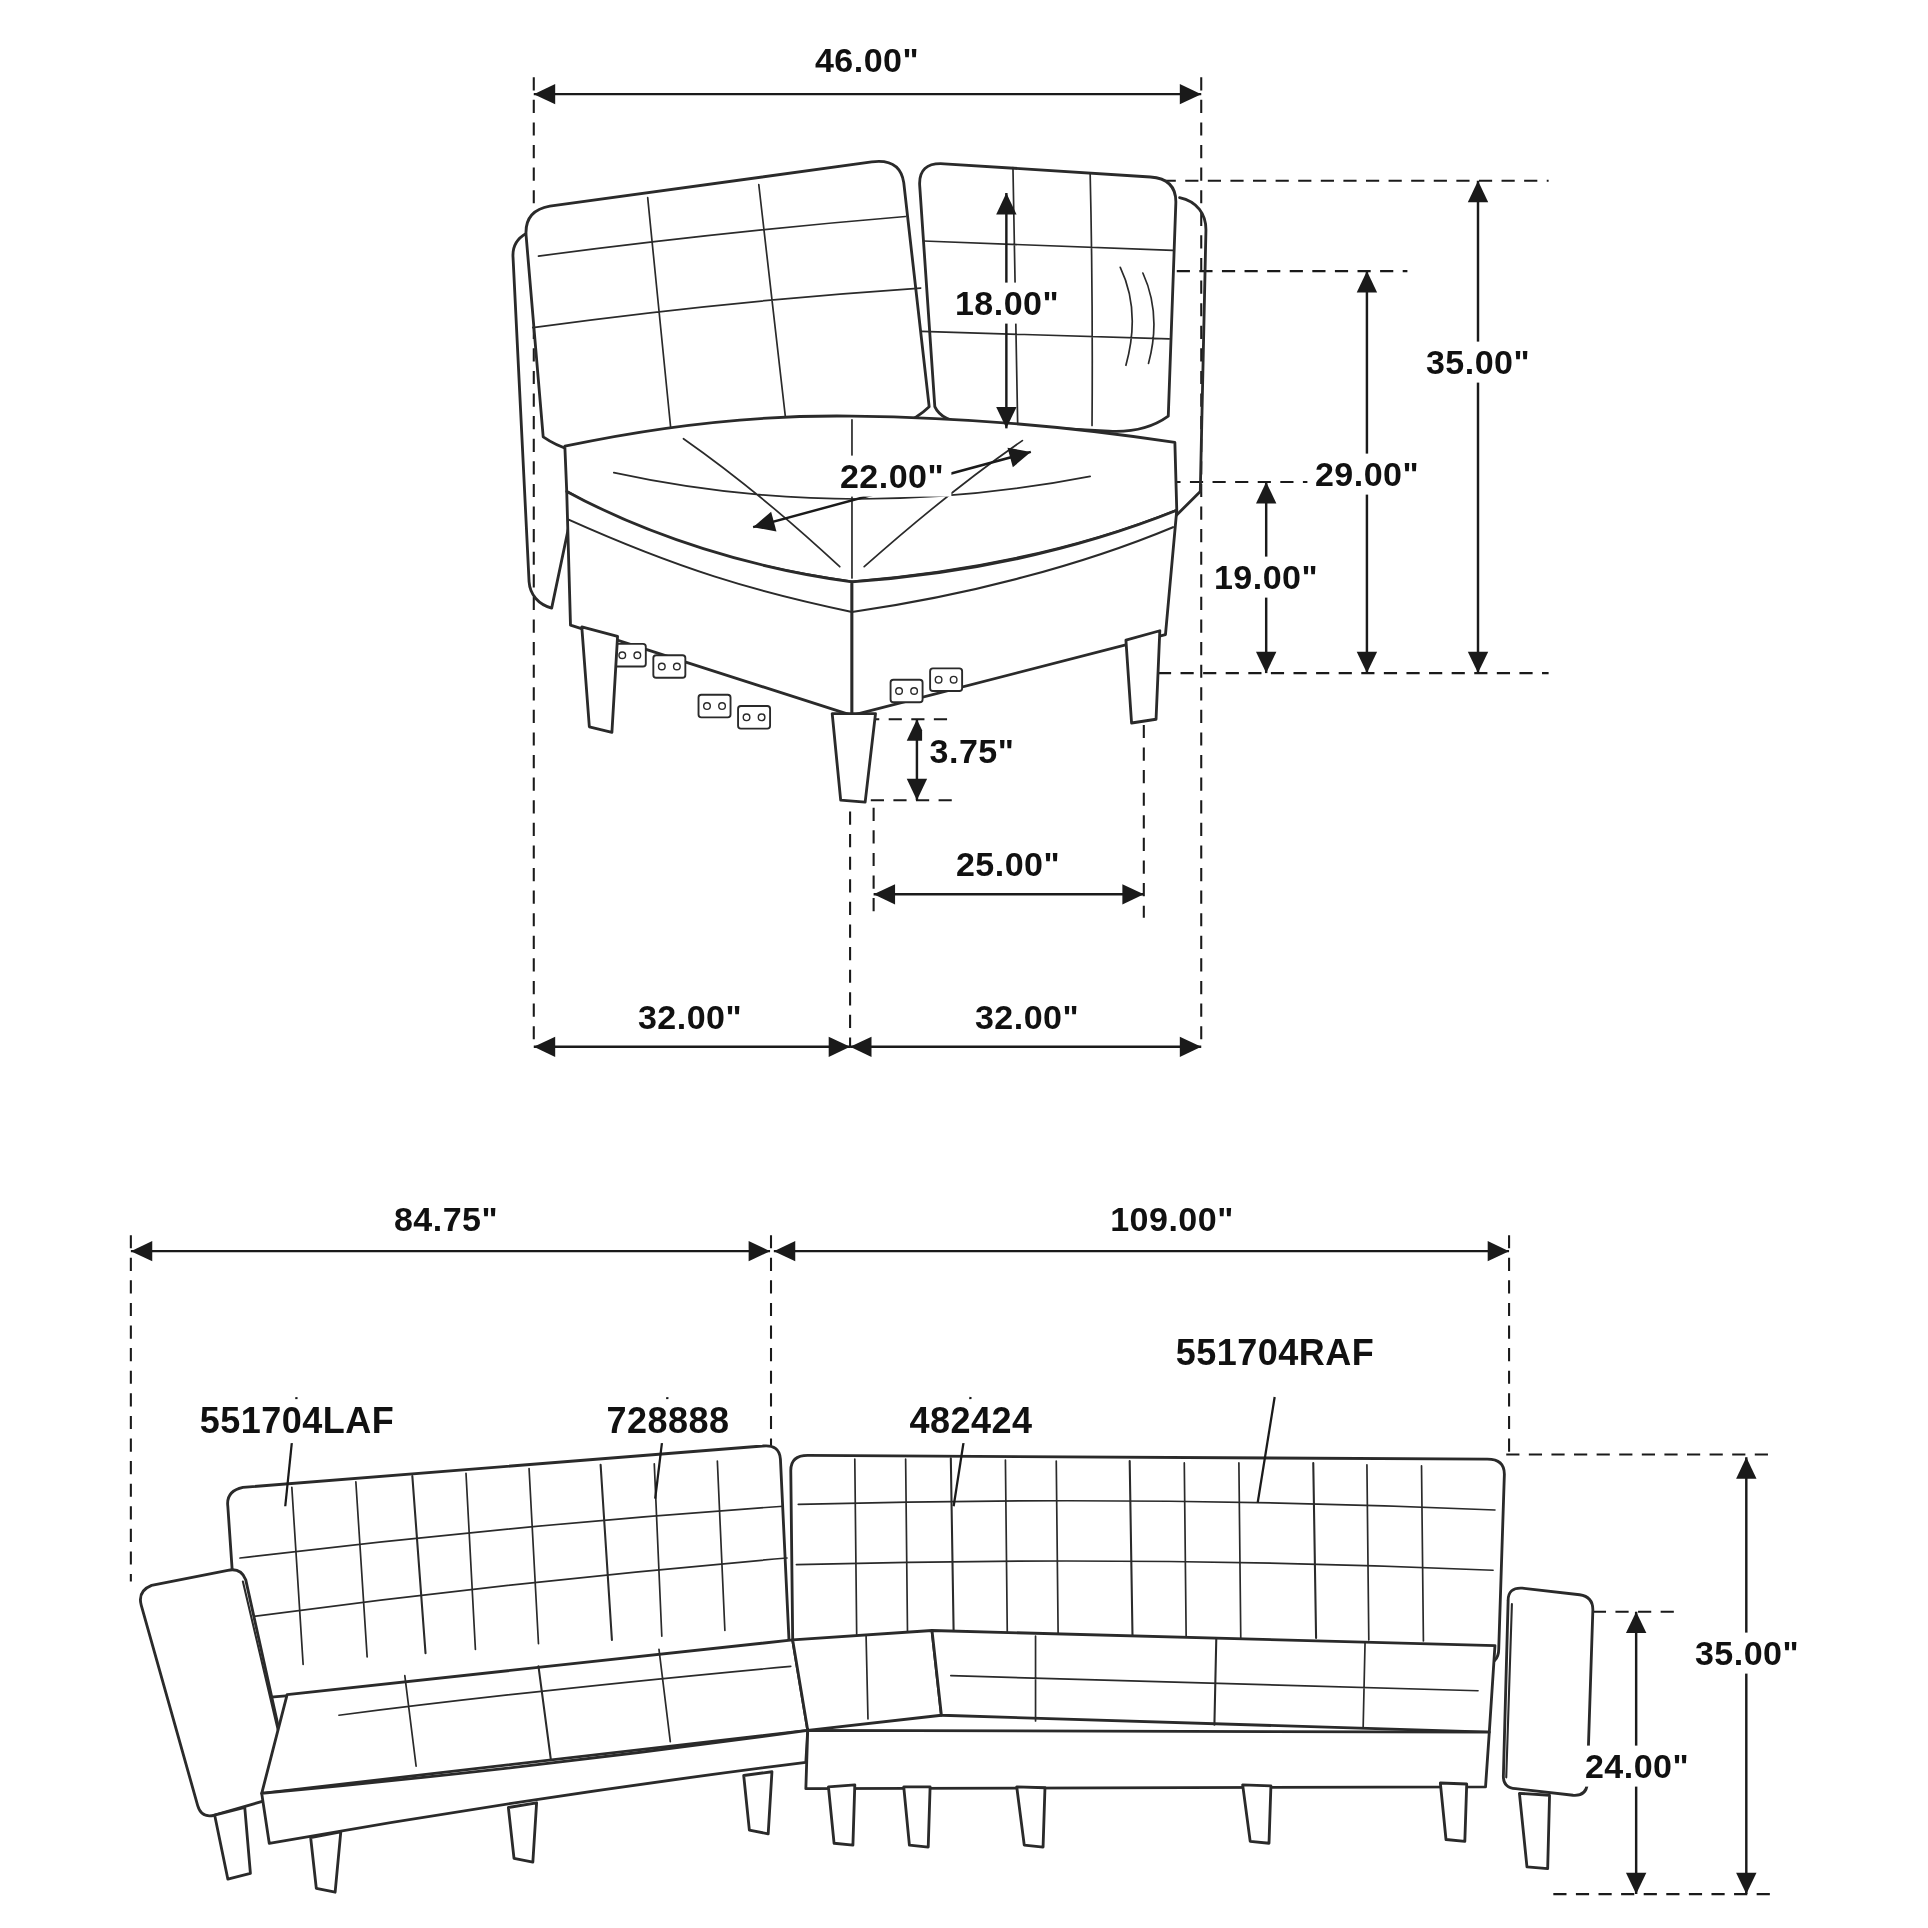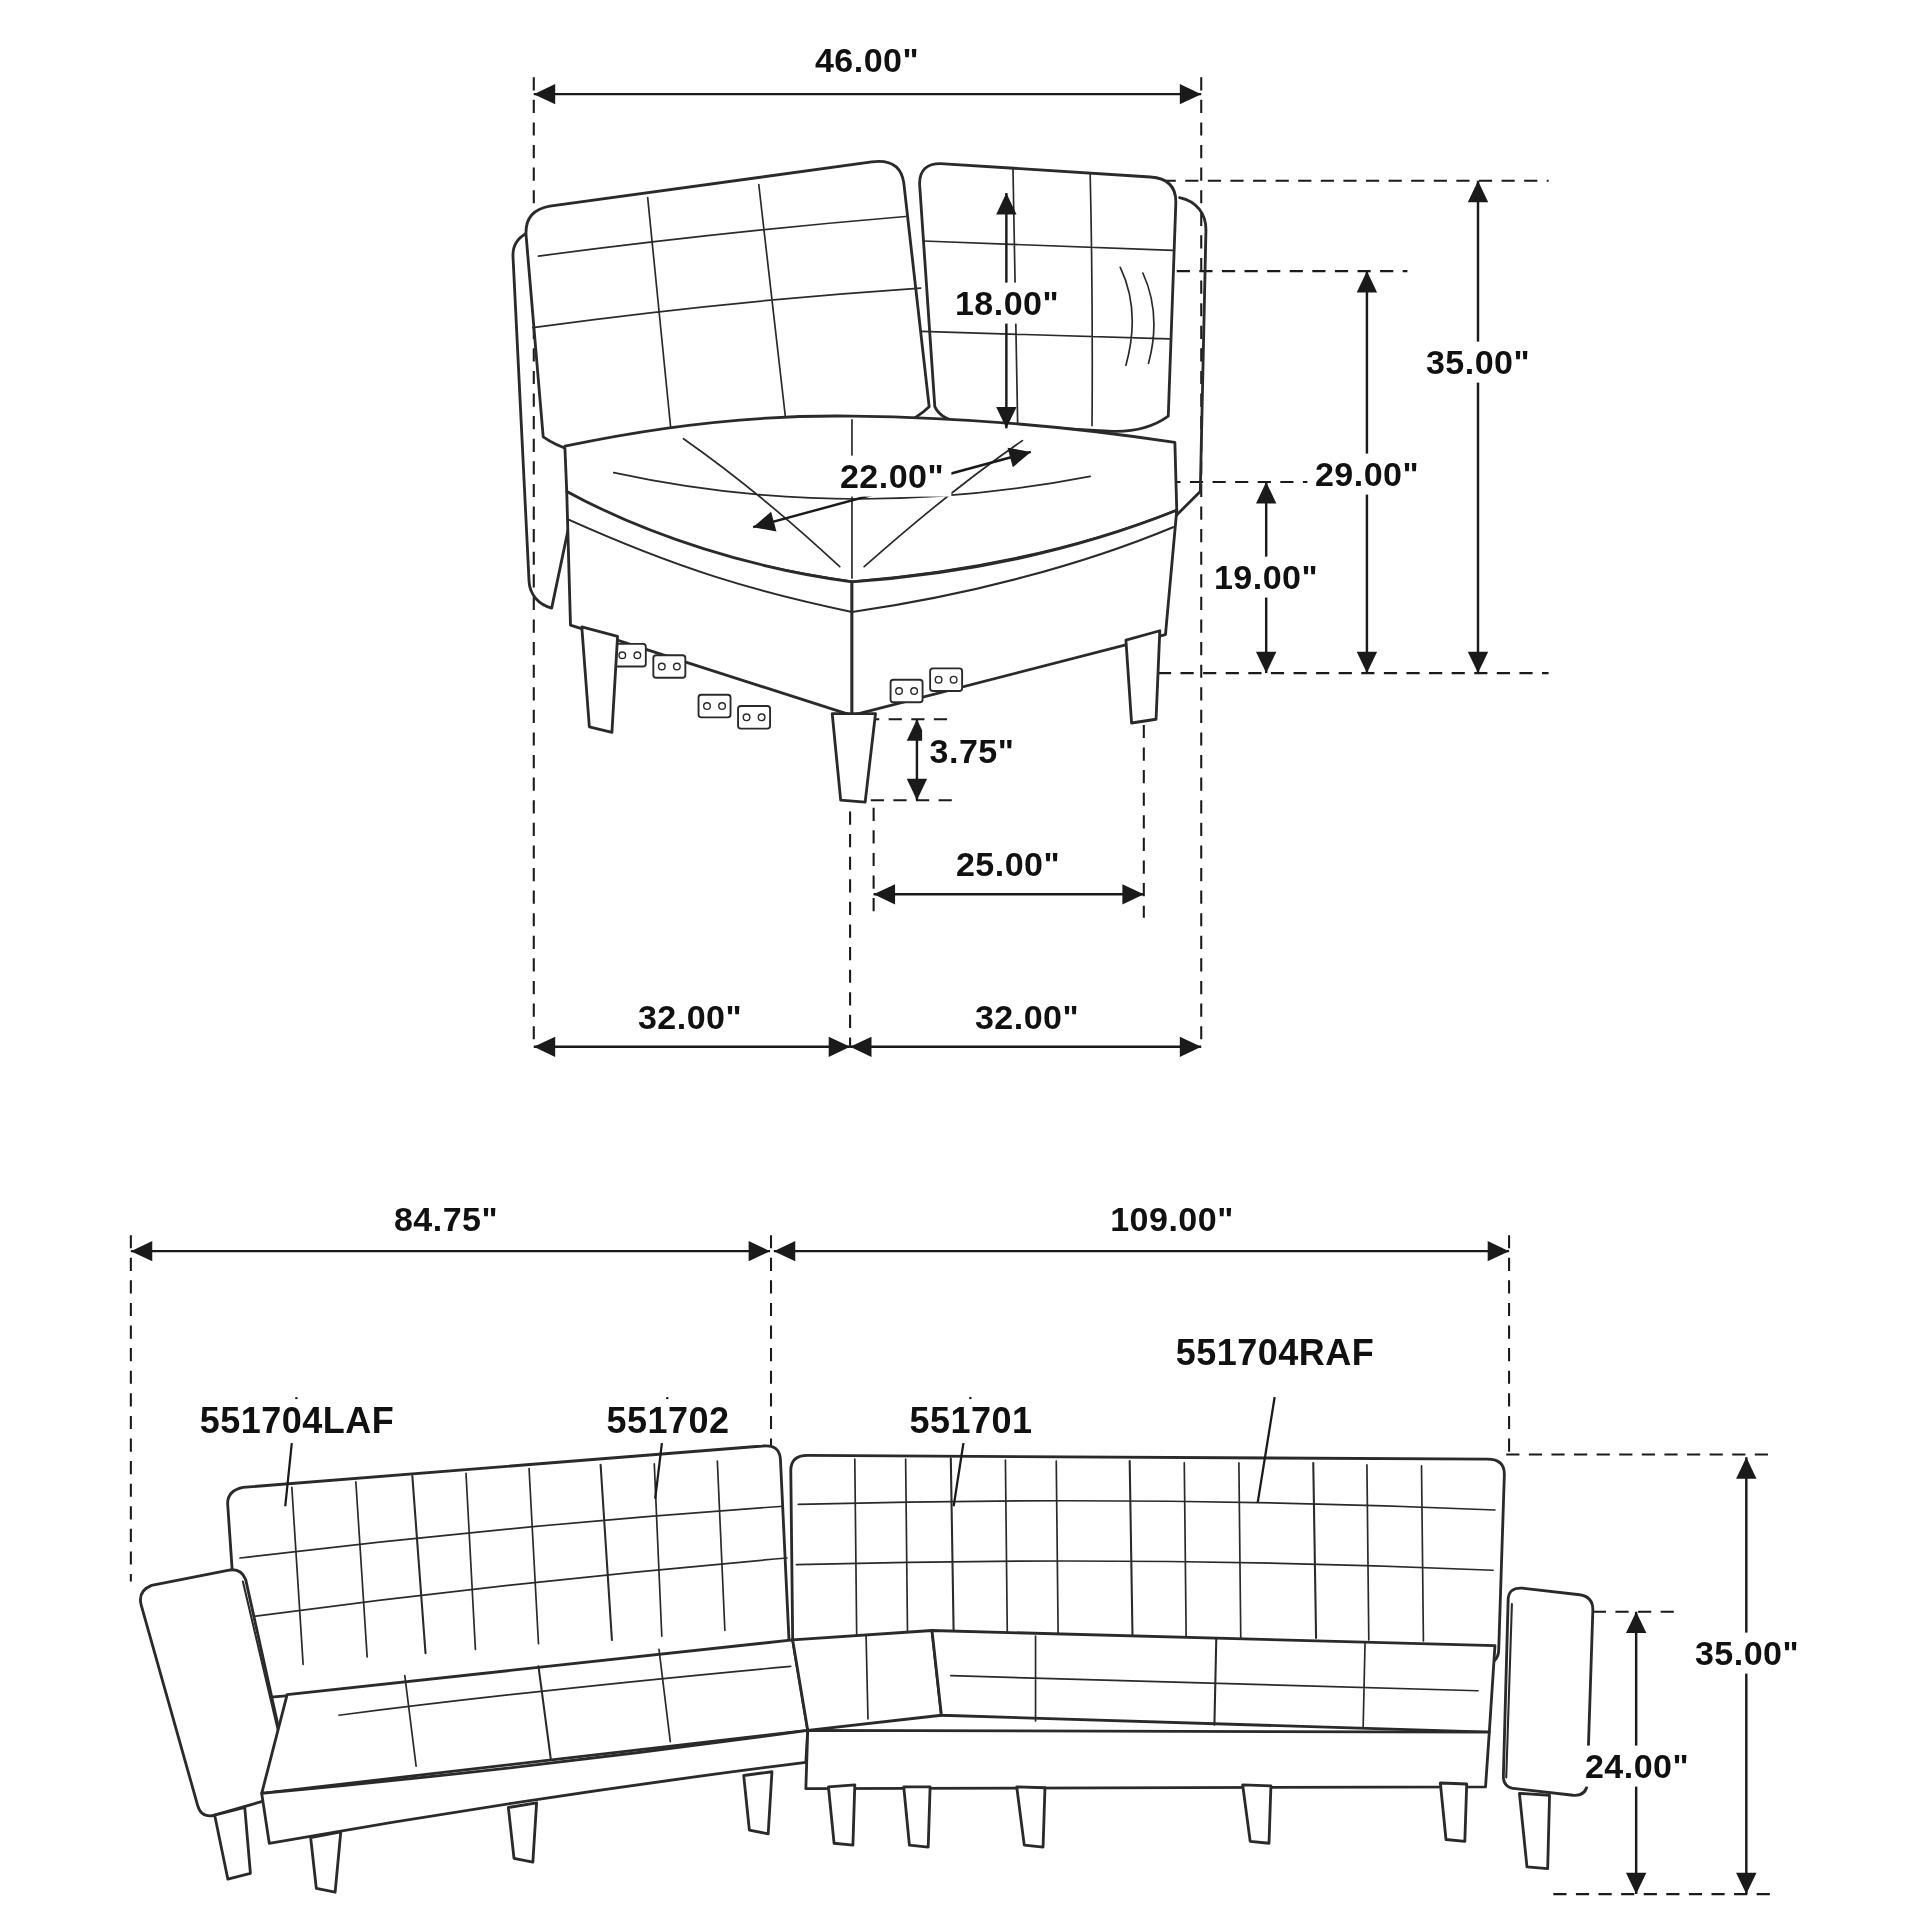--- a/index.html
+++ b/index.html
@@ -171,20 +171,20 @@
 <div class="lbl" style="left:892px;top:476px">22.00"</div>
 <div class="lbl" style="left:1266px;top:577px">19.00"</div>
 <div class="lbl" style="left:972px;top:751px">3.75"</div>
 <div class="lbl" style="left:1008px;top:864px">25.00"</div>
 <div class="lbl" style="left:690px;top:1017px">32.00"</div>
 <div class="lbl" style="left:1027px;top:1017px">32.00"</div>
 
 <div class="lbl" style="left:446px;top:1219px">84.75"</div>
 <div class="lbl" style="left:1172px;top:1219px">109.00"</div>
 <div class="lbl part" style="left:297px;top:1377px">551704LAF</div>
-<div class="lbl part" style="left:668px;top:1377px">551702</div>
-<div class="lbl part" style="left:971px;top:1377px">551701</div>
+<div class="lbl part" style="left:668px;top:1377px">728888</div>
+<div class="lbl part" style="left:971px;top:1377px">482424</div>
 <div class="lbl part" style="left:1275px;top:1309px">551704RAF</div>
 <div class="lbl" style="left:1747px;top:1653px">35.00"</div>
 <div class="lbl" style="left:1637px;top:1766px">24.00"</div>
 
 </div>
 
 
 </body></html>

